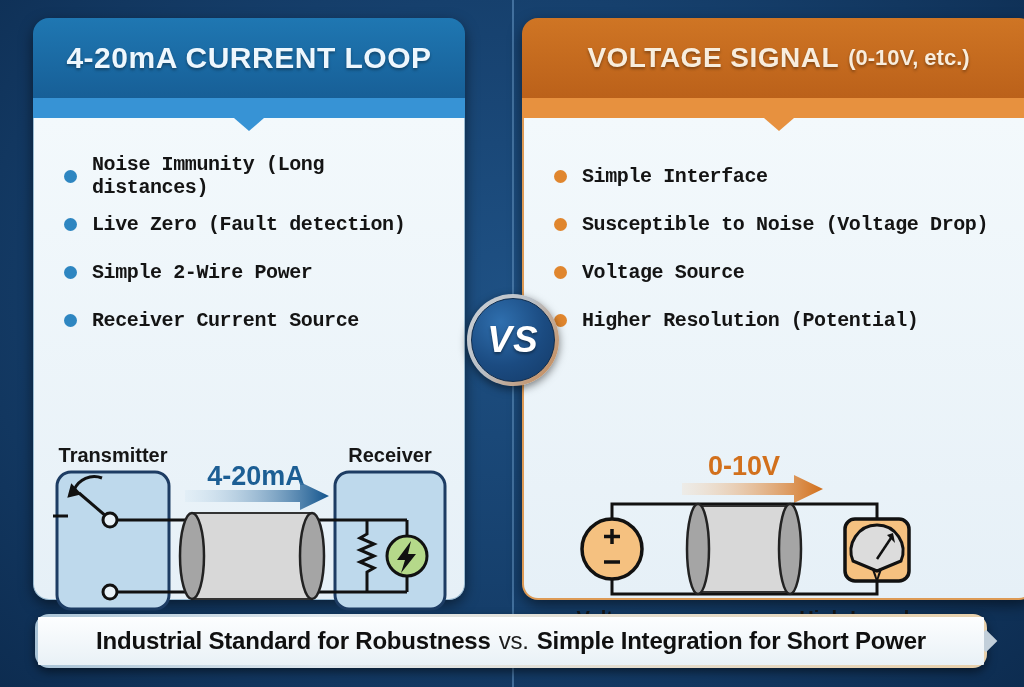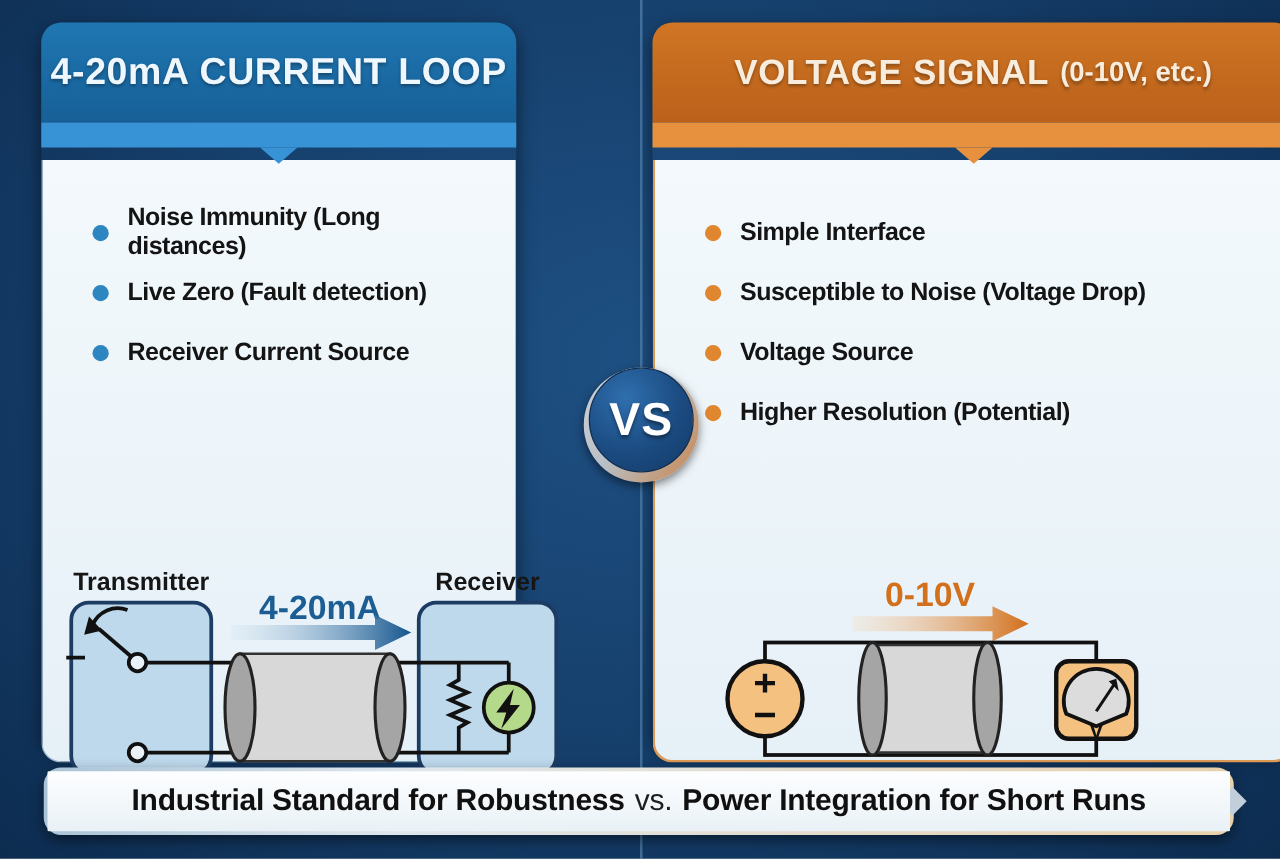--- a/index.html
+++ b/index.html
@@ -5,21 +5,21 @@
   html,body{margin:0;padding:0;}
   body{
     width:1024px;height:687px;position:relative;overflow:hidden;
     font-family:"Liberation Sans",sans-serif;
     background:radial-gradient(ellipse at 50% 42%, #1e5083 0%, #16406d 52%, #0d2c50 100%);
   }
   .center-line{
     position:absolute;left:512px;top:0;width:2px;height:687px;
     background:rgba(110,160,205,.5);z-index:0;
   }
-  .panel{position:absolute;top:18px;width:380px;height:582px;z-index:1;
+  .panel{position:absolute;top:18px;width:432px;height:582px;z-index:1;
     border-radius:18px;box-shadow:0 5px 14px rgba(0,0,0,.5);}
   .panel.left{left:33px;}
   .panel.right{left:522px;width:513px;}
   .panel header{
     height:80px;border-radius:16px 16px 0 0;display:flex;align-items:center;justify-content:center;gap:9px;
   }
   .panel.left header{background:linear-gradient(#1f77b2,#175f97);}
   .panel.right header{background:linear-gradient(#cf7524,#bb611a);}
   .panel h1{margin:0;font-size:30px;font-weight:bold;color:#eef7fd;letter-spacing:.5px;
     text-shadow:0 2px 3px rgba(0,0,0,.35);}
@@ -28,33 +28,34 @@
   .strip{height:20px;position:relative;}
   .panel.left .strip{background:#3793d5;}
   .panel.right .strip{background:#e7913f;}
   .notch{position:absolute;top:20px;left:50%;margin-left:-15px;width:0;height:0;
     border-left:15px solid transparent;border-right:15px solid transparent;z-index:2;}
   .panel.left .notch{border-top:13px solid #3793d5;}
   .panel.right .notch{border-top:13px solid #e7913f;}
   .pbody{height:482px;border-radius:0 0 16px 16px;position:relative;background:linear-gradient(#f3f9fc,#e6f0f7);}
   .panel.left .pbody{border:1px solid #9cbcd2;border-top:none;box-sizing:border-box;}
   .panel.right .pbody{border:2px solid #dd9a55;border-top:none;box-sizing:border-box;}
-  ul.benefits{list-style:none;margin:10px;padding:34px 5px 0 30px;}
+  ul.benefits{list-style:none;margin:0;padding:34px 16px 0 30px;font-family:Liberation Mono, monospace;}
   ul.benefits li{display:flex;align-items:center;height:48px;font-size:20px;font-weight:600;
     color:#141414;letter-spacing:-.4px;}
   .bullet{width:13px;height:13px;border-radius:50%;margin-right:15px;flex:0 0 13px;}
   .panel.left .bullet{background:#2e86c1;}
   .panel.right .bullet{background:#e0862e;}
   .diagram{position:absolute;left:11px;top:319px;}
   .panel.right .diagram{left:8px;}
   .vs-badge{
     position:absolute;left:467px;top:294px;width:92px;height:92px;border-radius:50%;z-index:3;
     background:linear-gradient(125deg,#ccd1d6 0%,#b9bfc6 45%,#c9854b 100%);
-    display:flex;align-items:flex-start;justify-content:center;
+    display:flex;align-items:center;justify-content:center;
     box-shadow:0 3px 8px rgba(0,0,0,.5);
+    font-style:italic;
   }
   .vs-inner{width:82px;height:82px;border-radius:50%;
     background:radial-gradient(circle at 35% 28%,#2f6fae 0%,#1b4b81 55%,#143a67 100%);
     border:1px solid #0e2c4e;display:flex;align-items:center;justify-content:center;}
   .vs-inner span{color:#fff;font-size:37px;font-weight:bold;letter-spacing:1px;
     text-shadow:0 2px 3px rgba(0,0,0,.4);}
   .footer-wrap{
     position:absolute;left:35px;top:614px;width:952px;height:54px;z-index:2;
     background:linear-gradient(90deg,#a9c3d6 0%,#dfe7ed 30%,#e8d0ab 100%);
     border-radius:14px;padding:3px;box-sizing:border-box;
@@ -83,20 +84,24 @@
   </div>
   <div class="pbody">
     <ul class="benefits">
       <li>
           <span class="bullet"></span>
           <span>Noise Immunity (Long distances)</span>
         </li>
       <li>
           <span class="bullet"></span>
           <span>Live Zero (Fault detection)</span>
+        </li>
+      <li>
+          <span class="bullet"></span>
+          <span>Simple 2-Wire Power</span>
         </li>
       <li>
           <span class="bullet"></span>
           <span>Receiver Current Source</span>
         </li>
     </ul>
     <svg class="diagram" width="420" height="235" viewBox="0 0 420 235">
       <defs>
         <linearGradient id="blueArrow" gradientUnits="userSpaceOnUse" x1="140" y1="0" x2="283" y2="0">
           <stop offset="0" stop-color="#cfe4f2" stop-opacity="0.25"></stop>
@@ -191,15 +196,15 @@
   <div class="vs-inner">
     <span>VS</span>
   </div>
 </div>
 
 <div class="footer-wrap">
   <div class="footer-arrow"></div>
   <div class="footer-inner">
     <span class="seg">Industrial Standard for Robustness</span>
     <span class="seg vs-word">vs.</span>
-    <span class="seg">Power Integration for Short Runs</span>
+    <span class="seg">Simple Integration for Short Power</span>
   </div>
 </div>
 
 </body></html>

